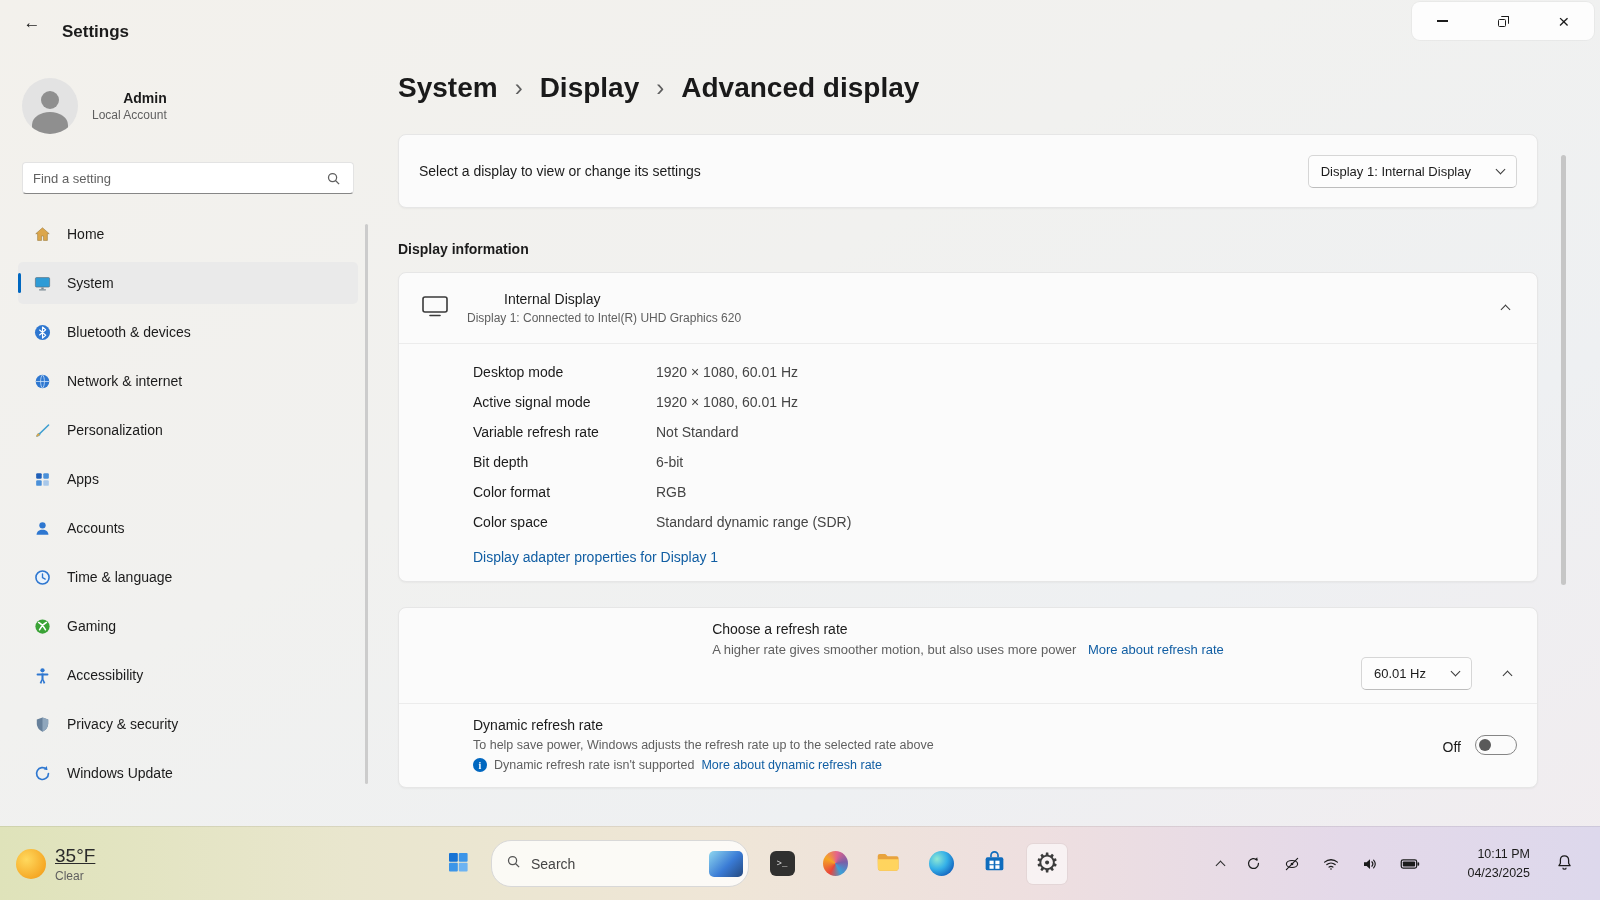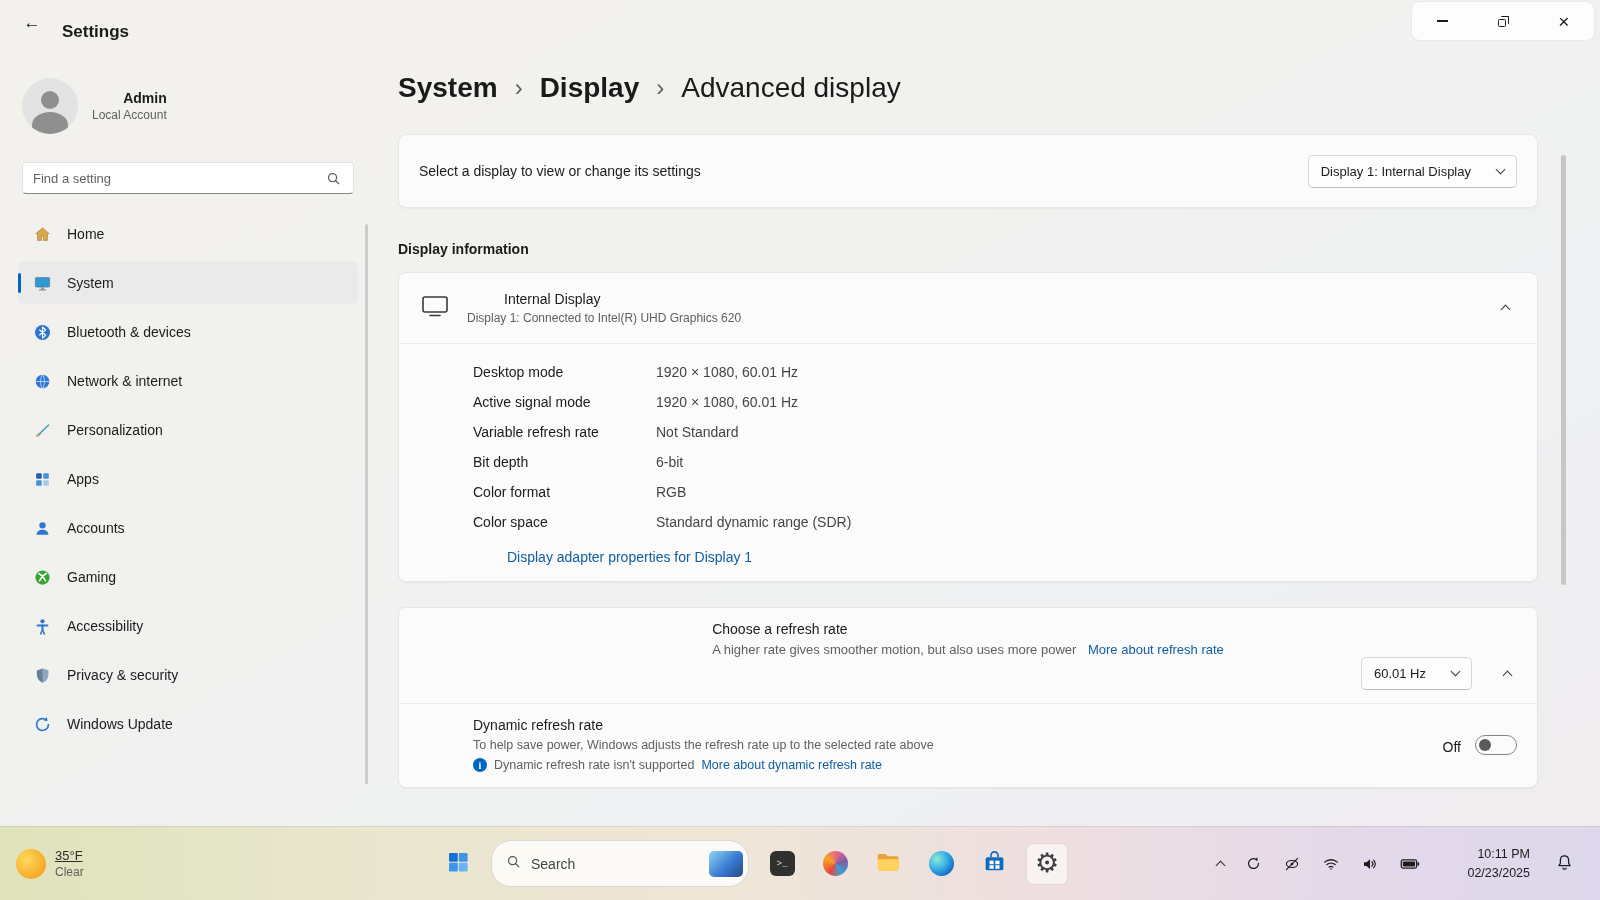--- a/index.html
+++ b/index.html
@@ -57,21 +57,21 @@
   .card-info-header { display:flex; align-items:center; gap:18px; padding:18px 22px; }
   .ci-title { font-size:14px;margin-left:37px; }
   .ci-sub { font-size:12px; color:#5f5f5f; margin-top:4px; }
   .expander { margin-left:auto; cursor:pointer; padding:6px; }
   .divider { border-top:1px solid #ececec; }
   .info-rows { padding:13px 20px 4px 74px; }
   .info-row { display:flex; align-items:center; height:30px; font-size:14px; }
   .info-label { width:183px; color:#1b1b1b; }
   .info-value { color:#454545; }
   .link { color:#115ea3; font-size:14px; cursor:pointer; text-decoration:none; }
-  .adapter-link { display:inline-block; margin:8px 0 16px 108px; }
+  .adapter-link { display:inline-block; margin:8px 0 16px 74px; }
   .card-refresh { margin-top:25px; }
   .cr-header { display:flex; align-items:center; padding:13px 20px;flex-direction:column; }
   .cr-title { font-size:14px; }
   .cr-sub { font-size:13px; color:#5f5f5f; margin-top:5px; }
   .cr-sub .link { font-size:13px; margin-left:8px; }
   .cr-right { margin-left:auto; display:flex; align-items:center; gap:26px; }
   .dyn-row { display:flex; align-items:center; padding:13px 20px 15px 74px; }
   .dyn-title { font-size:14px; }
   .dyn-sub { font-size:12.5px; color:#5f5f5f; margin-top:5px; }
   .dyn-note { display:flex; align-items:center; gap:7px; margin-top:6px; font-size:12.5px; color:#5f5f5f; }
@@ -82,21 +82,21 @@
   .toggle { width:42px; height:20px; border:1px solid #858585; border-radius:10px; position:relative; cursor:pointer; background:transparent; }
   .toggle .knob { position:absolute; left:3px; top:3px; width:12px; height:12px; border-radius:50%; background:#5a5a5a; }
   .main-scroll { position:absolute; right:34px; top:155px; width:5px; height:430px; border-radius:3px; background:#c6c6c6; }
 
   
   .taskbar { position:absolute; left:0; right:0; bottom:0; height:74px;
     background:linear-gradient(90deg,#dfe3ba 0%,#e9e6ce 22%,#efe6d7 45%,#eedfe0 65%,#e4d9e9 84%,#ddd8ec 100%);
     border-top:1px solid rgba(0,0,0,0.07); }
   .tb-left { position:absolute; left:10px; top:0; height:100%; display:flex; align-items:center; gap:9px; cursor:pointer; padding:0 6px; }
   .weather-ic { width:30px; height:30px; border-radius:50%; background:radial-gradient(circle at 35% 35%, #ffd95e, #f5a623 75%, #e8891c); }
-  .weather-temp { font-size:13px; color:#2b2b2b;text-decoration:underline; }
+  .weather-temp { font-size:19px; color:#2b2b2b;text-decoration:underline; }
   .weather-cond { font-size:12px; color:#5f5f5f; margin-top:2px; }
   .tb-center { position:absolute; left:438px; top:0; height:100%; display:flex; align-items:center; gap:13px; }
   .tb-icon-btn { width:40px; height:40px; border-radius:6px; display:flex; align-items:center; justify-content:center; cursor:pointer; }
   .tb-icon-btn.active { background:rgba(255,255,255,0.6); box-shadow:0 0 0 1px rgba(0,0,0,0.04); }
   .tb-search { width:258px; height:47px; background:rgba(255,255,255,0.78); border:1px solid #d8d8d8; border-radius:20px; display:flex; align-items:center; gap:10px; padding:0 5px 0 14px; cursor:pointer; }
   .tb-search-text { flex:1; font-size:14px; color:#444; }
   .search-thumb { width:34px; height:26px; border-radius:5px; background:linear-gradient(135deg,#8fd7ef 0%,#3a7bd5 55%,#25497e 100%); }
   .gear-glyph { font-size:27px; color:#3c3c3c; line-height:1; }
   .dark-app { width:25px; height:25px; border-radius:6px; background:#30302f; color:#d8d8d8; font-size:9px; font-family:"Liberation Mono", monospace; display:flex; align-items:center; justify-content:center; }
   .copilot { width:25px; height:25px; border-radius:50%; background:conic-gradient(from 210deg,#e8453c,#f5a623 90deg,#e3628c 160deg,#7b5ea7 230deg,#3aa0d8 300deg,#e8453c 360deg); }
@@ -212,20 +212,29 @@
         <svg width="19" height="19" viewBox="0 0 24 24">
             <circle cx="12" cy="8" r="4" fill="#2e77d0"></circle>
             <path d="M4.5 20c0-4 3.4-6.4 7.5-6.4s7.5 2.4 7.5 6.4z" fill="#2e77d0"></path>
           </svg>
       </span>
       <span>Accounts</span>
     </div>
     <div class="nav-item">
       <span class="nav-ic">
         <svg width="19" height="19" viewBox="0 0 24 24">
+            <circle cx="12" cy="12" r="8.3" fill="#eaf3fc" stroke="#2e77d0" stroke-width="2"></circle>
+            <path d="M12 7.5V12l3.4 2" fill="none" stroke="#2e77d0" stroke-width="1.7" stroke-linecap="round"></path>
+          </svg>
+      </span>
+      <span>Time &amp; language</span>
+    </div>
+    <div class="nav-item">
+      <span class="nav-ic">
+        <svg width="19" height="19" viewBox="0 0 24 24">
             <circle cx="12" cy="12" r="9" fill="#3aa336"></circle>
             <path d="M7 6.8c3 1.6 6.8 5.6 8.8 9.4M17 6.8c-3 1.6-6.8 5.6-8.8 9.4" fill="none" stroke="#ffffff" stroke-width="1.8" stroke-linecap="round"></path>
           </svg>
       </span>
       <span>Gaming</span>
     </div>
     <div class="nav-item">
       <span class="nav-ic">
         <svg width="19" height="19" viewBox="0 0 24 24">
             <circle cx="12" cy="5.5" r="2.7" fill="#2e77d0"></circle>
@@ -257,21 +266,21 @@
   </nav>
   <div class="side-scroll"></div>
 </aside>
 
 <main class="main">
   <div class="breadcrumb">
     <span class="crumb">System</span>
     <span class="crumb-sep">›</span>
     <span class="crumb">Display</span>
     <span class="crumb-sep">›</span>
-    <span class="crumb" style="font-weight:400;">Advanced display</span>
+    <span class="crumb" style="font-weight:700;">Advanced display</span>
   </div>
 
   <div class="card card-select">
     <span class="setting-label">Select a display to view or change its settings</span>
     <div class="dropdown">
       <span>Display 1: Internal Display</span>
       <span class="chev down"></span>
     </div>
   </div>
 
@@ -460,21 +469,21 @@
       <svg width="20" height="16" viewBox="0 0 24 16">
           <rect x="1.5" y="3" width="18.5" height="10" rx="2.2" fill="none" stroke="#1b1b1b" stroke-width="1.5"></rect>
           <rect x="3.4" y="4.9" width="14.7" height="6.2" rx="1" fill="#1b1b1b"></rect>
           <rect x="21" y="5.8" width="2" height="4.4" rx="1" fill="#1b1b1b"></rect>
         </svg>
     </span>
   </div>
 
   <div class="clock">
     <span>10:11 PM</span>
-    <span>02/23/2025</span>
+    <span>04/23/2025</span>
   </div>
 
   <span class="bell-btn">
     <svg width="19" height="19" viewBox="0 0 24 24" fill="none" stroke="#1b1b1b" stroke-width="1.6" stroke-linejoin="round">
         <path d="M12 3.5c-3.1 0-5.2 2.3-5.2 5.2v4.2L5 16h14l-1.8-3.1V8.7c0-2.9-2.1-5.2-5.2-5.2z"></path>
         <path d="M10 18.5a2 2 0 0 0 4 0"></path>
       </svg>
   </span>
 </div>
 

